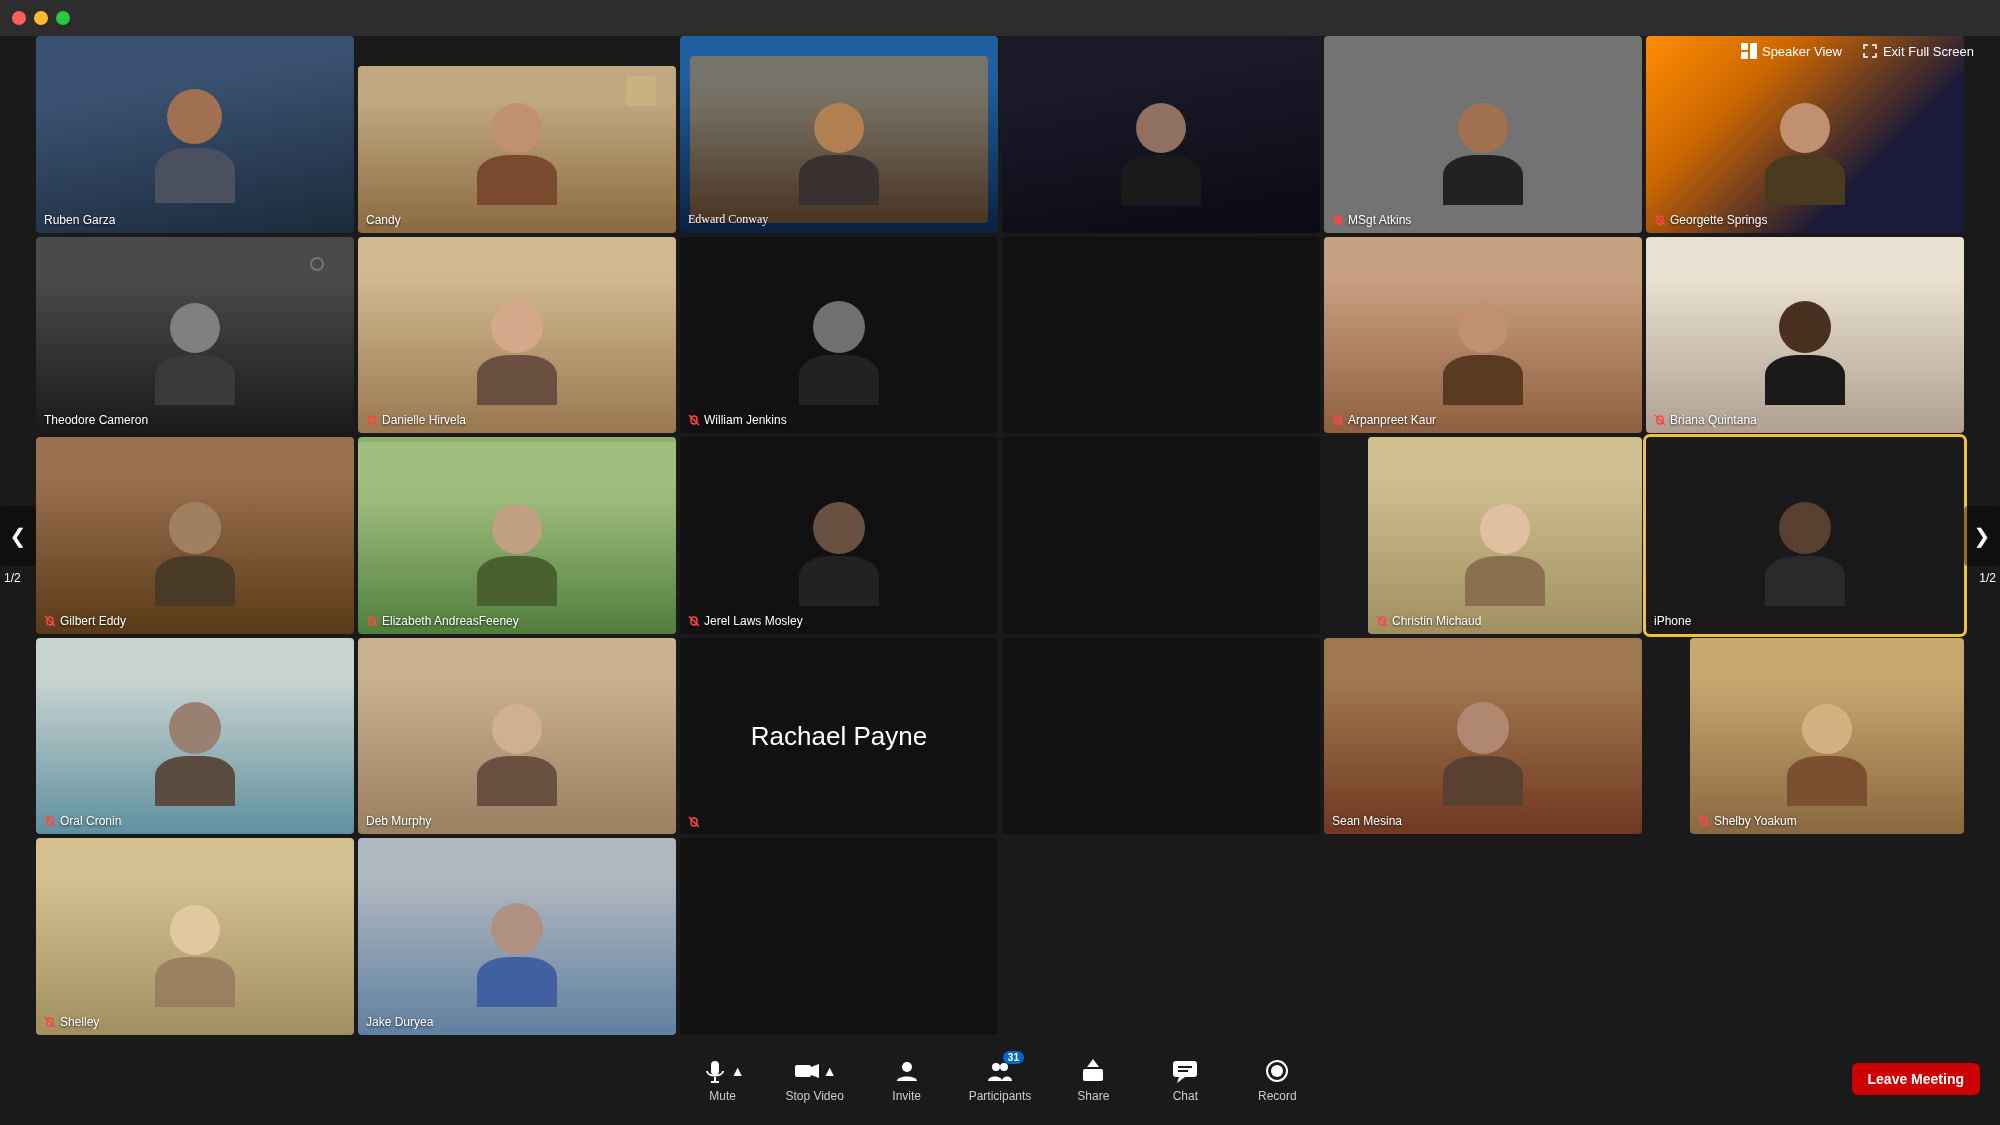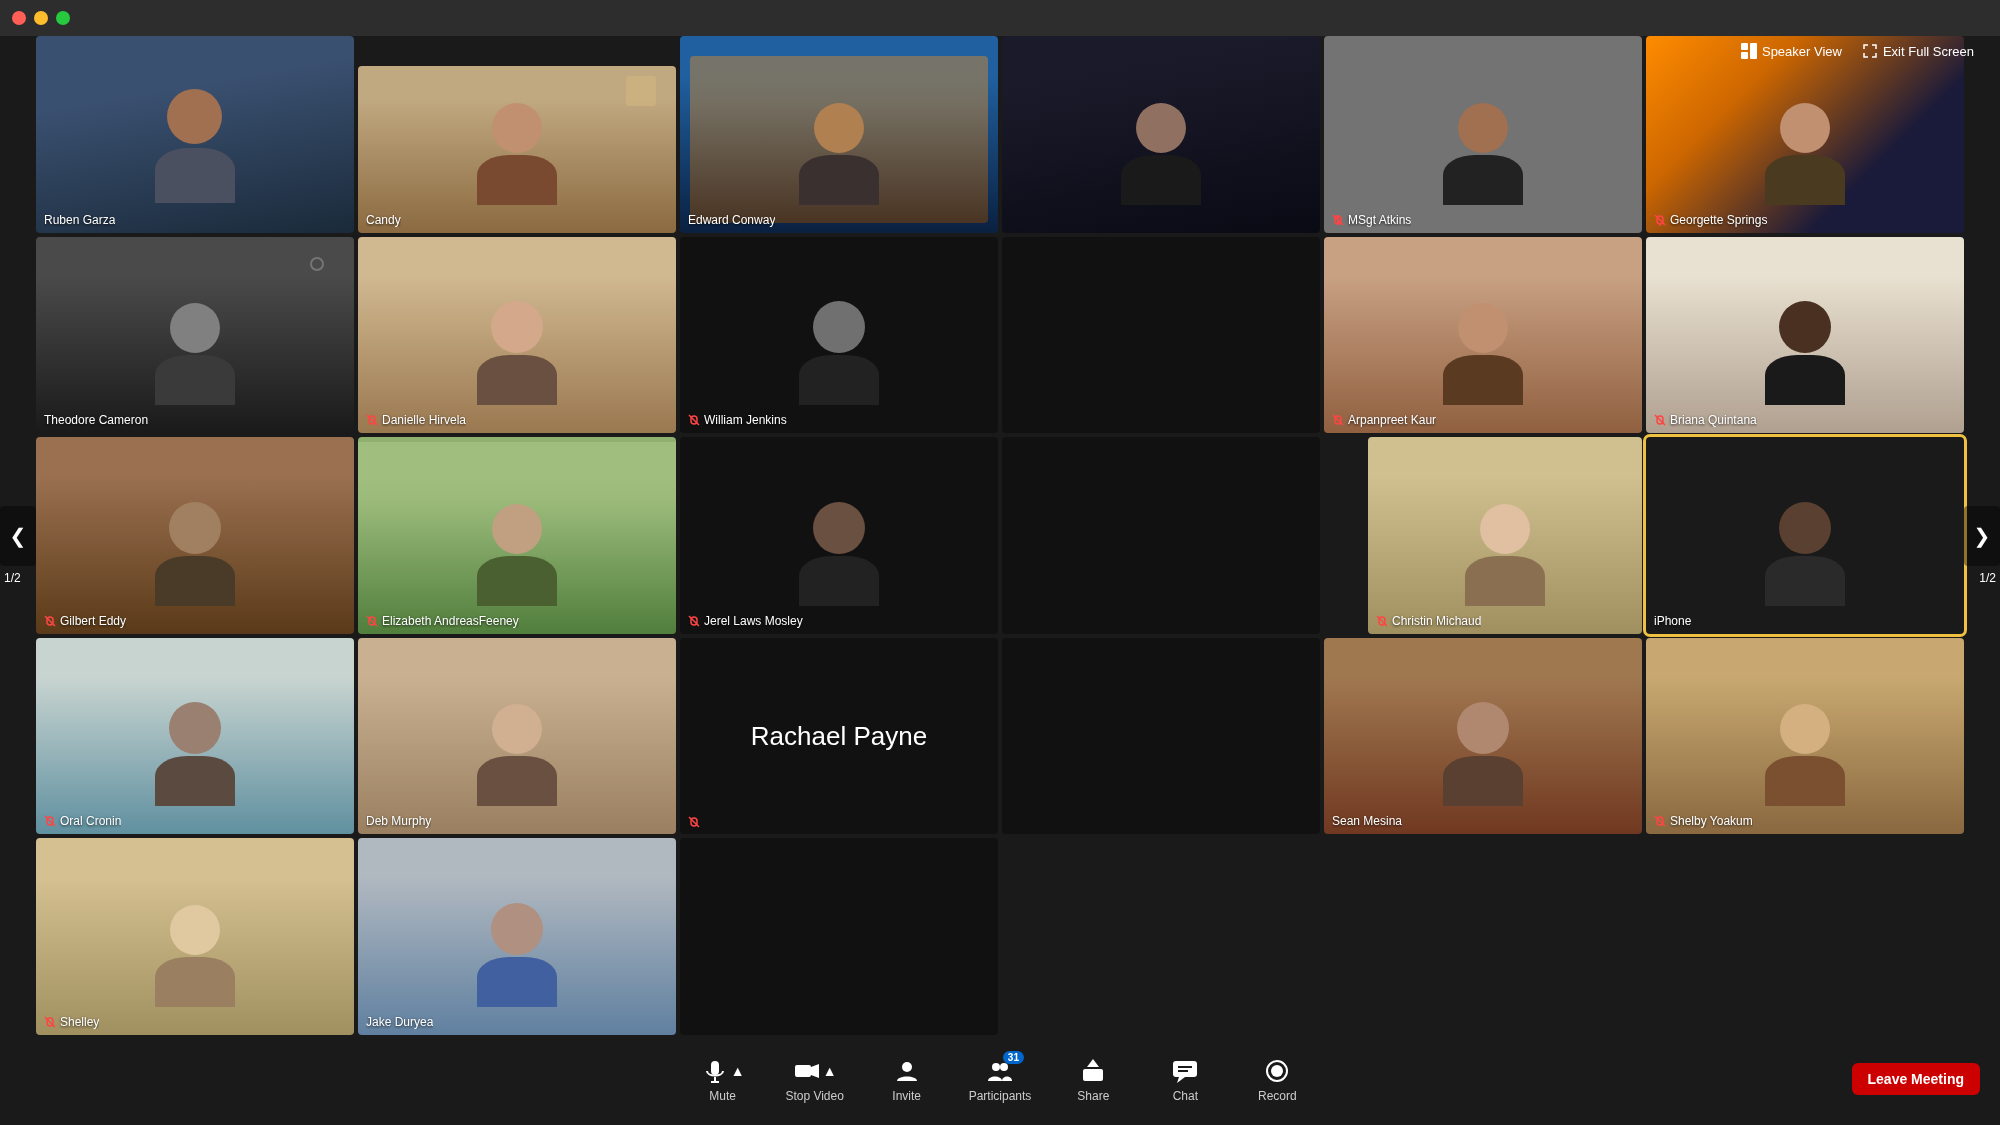--- a/index.html
+++ b/index.html
@@ -281,21 +281,21 @@
       <div style="width:55%;height:100%;display:flex;flex-direction:column;align-items:center;justify-content:flex-end;padding-bottom:28px;">
         <div style="width:50px;height:50px;border-radius:50%;background:#c09070;margin-bottom:2px;"></div>
         <div style="width:80px;height:50px;background:#7a4a30;border-radius:40% 40% 0 0;"></div>
       </div>
     </div>
     <div class="participant-name">
       <span>Candy</span>
     </div>
   </div>
 
-  <div class="video-cell" style="background: linear-gradient(180deg, #2060a0 20%, #0a2040 100%);">
+  <div class="video-cell" style="background: linear-gradient(180deg, #2060a0 20%, #0a2040 100%); font-family: Liberation Serif, serif;">
     <div style="position:absolute;top:0;left:0;right:0;bottom:0;display:flex;align-items:center;justify-content:center;">
       <div style="position:absolute;top:10px;left:0;right:0;bottom:0;background:linear-gradient(180deg, #cc8833 30%, #884400 100%);opacity:0.5;border-radius:4px;margin:10px;"></div>
       <div style="width:55%;height:100%;display:flex;flex-direction:column;align-items:center;justify-content:flex-end;padding-bottom:28px;position:relative;">
         <div style="width:50px;height:50px;border-radius:50%;background:#b08050;margin-bottom:2px;"></div>
         <div style="width:80px;height:50px;background:#3a3030;border-radius:40% 40% 0 0;"></div>
       </div>
     </div>
     <div class="participant-name">
       <span>Edward Conway</span>
     </div>
@@ -548,21 +548,21 @@
       <div style="width:55%;height:100%;display:flex;flex-direction:column;align-items:center;justify-content:flex-end;padding-bottom:28px;">
         <div style="width:52px;height:52px;border-radius:50%;background:#b08870;margin-bottom:2px;"></div>
         <div style="width:80px;height:50px;background:#5a4030;border-radius:40% 40% 0 0;"></div>
       </div>
     </div>
     <div class="participant-name">
       <span>Sean Mesina</span>
     </div>
   </div>
 
-  <div class="video-cell" style="background: linear-gradient(180deg, #c8a870 20%, #8a6840 100%);">
+  <div class="video-cell" style="background: linear-gradient(180deg, #c8a870 20%, #8a6840 100%); margin-left: 44px;">
     <div style="position:absolute;top:0;left:0;right:0;bottom:0;display:flex;align-items:center;justify-content:center;">
       <div style="width:55%;height:100%;display:flex;flex-direction:column;align-items:center;justify-content:flex-end;padding-bottom:28px;">
         <div style="width:50px;height:50px;border-radius:50%;background:#d4b080;margin-bottom:2px;"></div>
         <div style="width:80px;height:50px;background:#7a5030;border-radius:40% 40% 0 0;"></div>
       </div>
     </div>
     <div class="participant-name">
       <svg width="12" height="12" viewBox="0 0 12 12">
           <rect x="3" y="2" width="6" height="8" rx="3" fill="none" stroke="#ff4444" stroke-width="1.5"></rect>
           <line x1="1" y1="1" x2="11" y2="11" stroke="#ff4444" stroke-width="1.5"></line>

